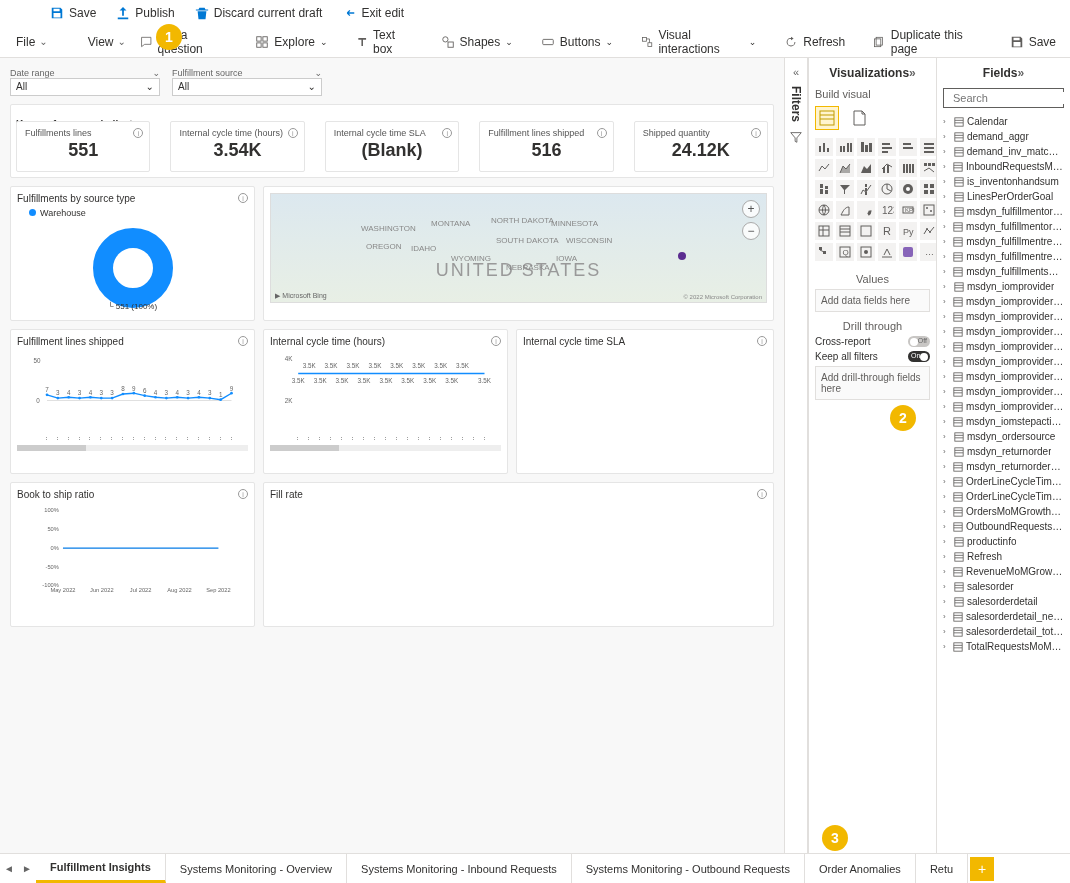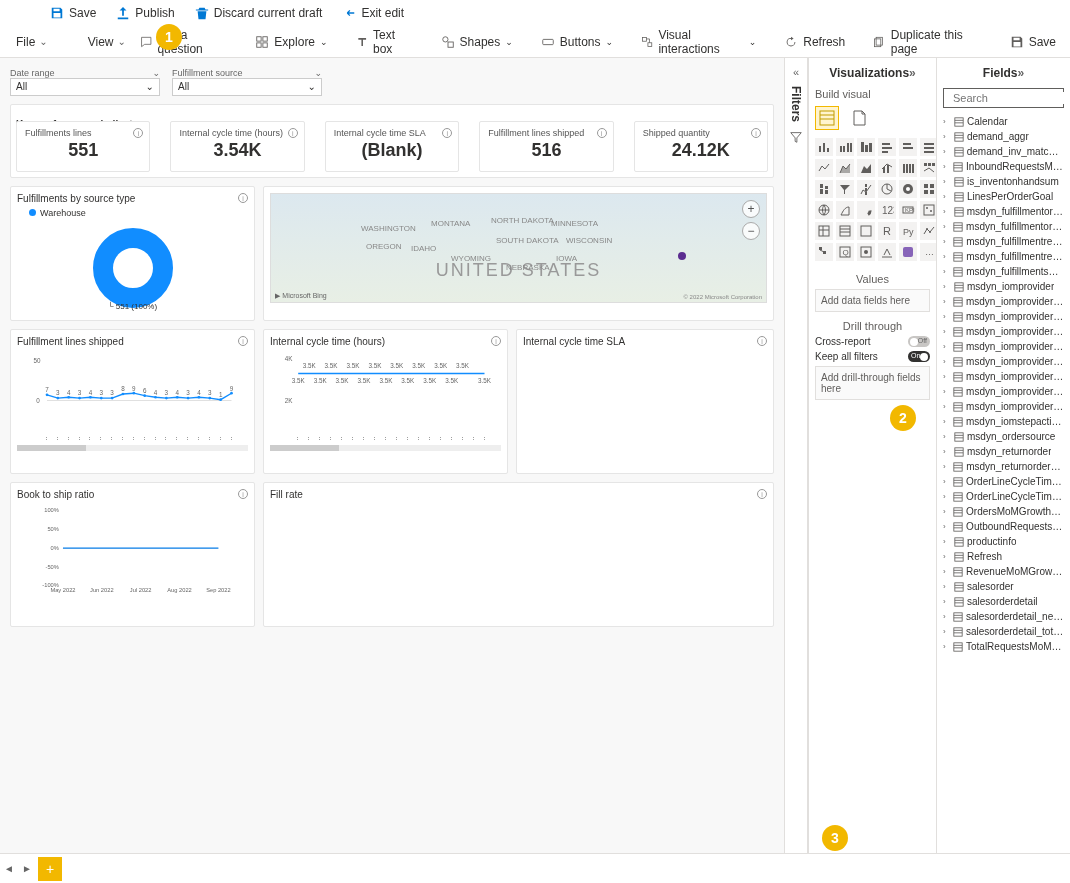--- a/index.html
+++ b/index.html
@@ -1072,14 +1072,22 @@
           </svg>
     <span>TotalRequestsMoMGro…</span>
         </div>
       </div>
   </div>
 </div>
 
 <div class="tabs-bar">
   <div class="nav-btn">◄</div>
   <div class="nav-btn">►</div>
+  <div id="page-tabs" style="display:flex; height:100%;">
+      <div class="page-tab active">Fulfillment Insights</div>
+      <div class="page-tab">Systems Monitoring - Overview</div>
+      <div class="page-tab">Systems Monitoring - Inbound Requests</div>
+      <div class="page-tab">Systems Monitoring - Outbound Requests</div>
+      <div class="page-tab">Order Anomalies</div>
+      <div class="page-tab">Retu</div>
+    </div>
   <div class="add-tab">+</div>
 </div>
 
 </body></html>

